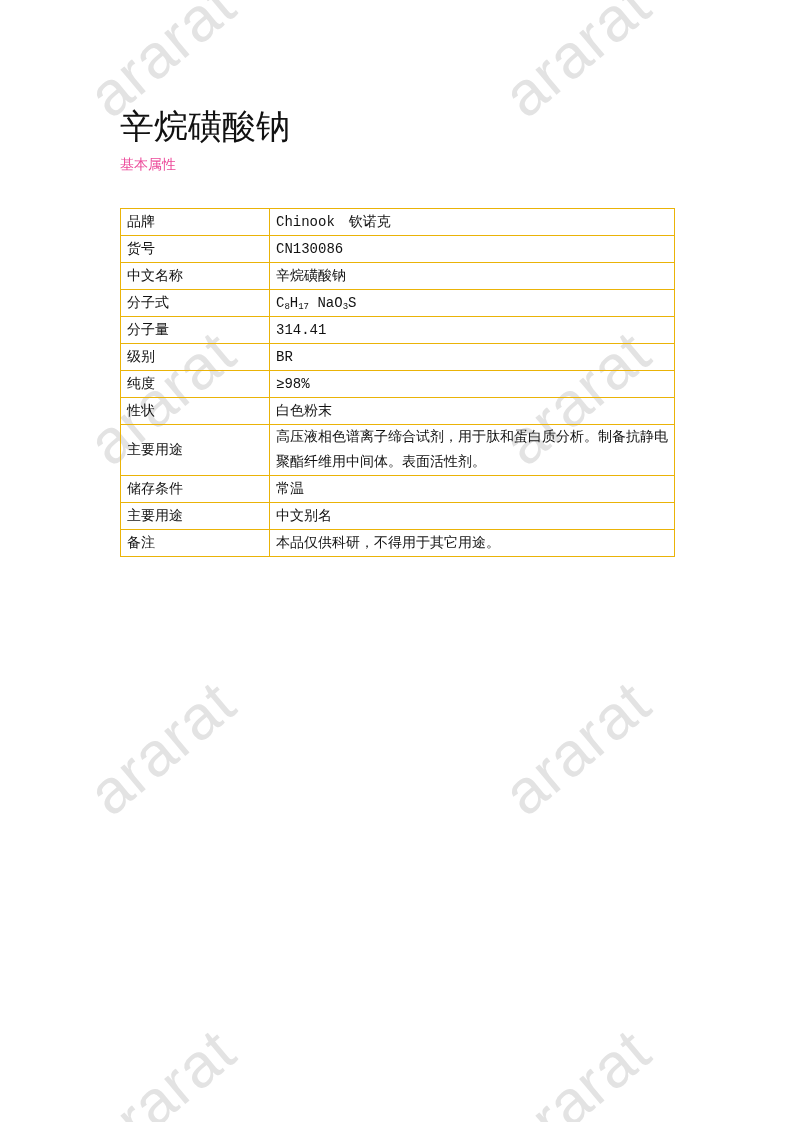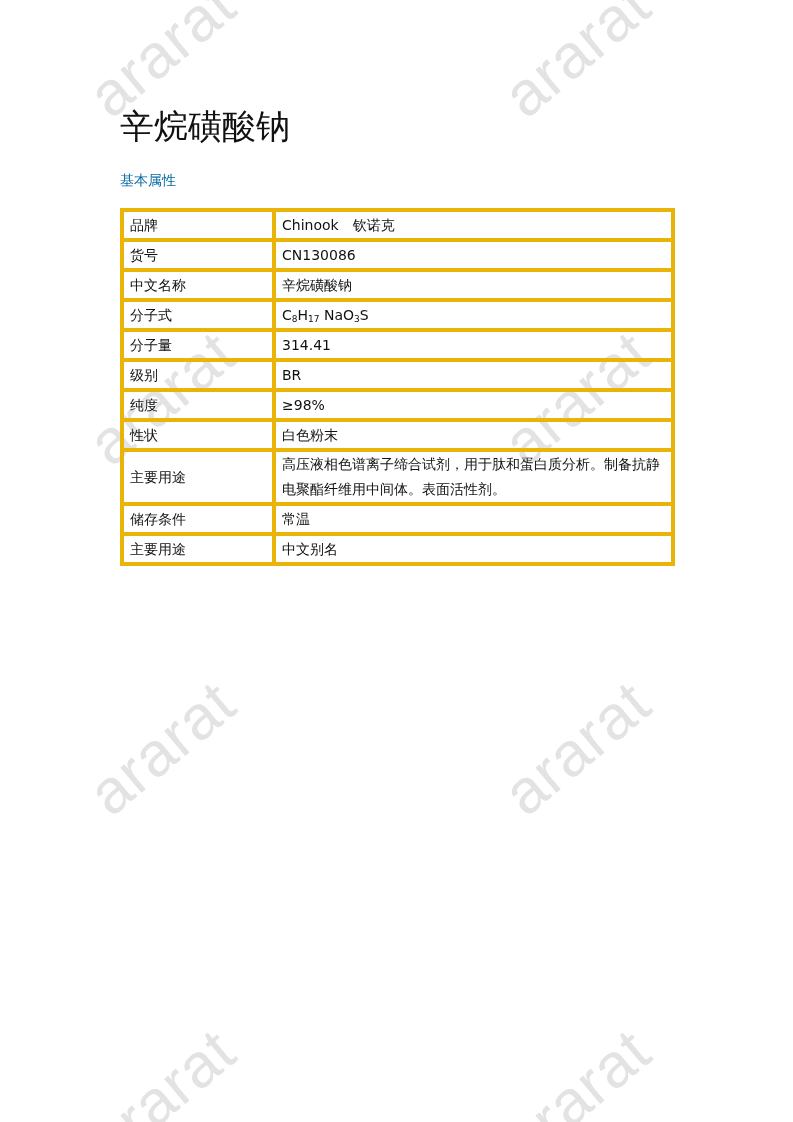--- a/index.html
+++ b/index.html
@@ -34,41 +34,42 @@
       font-size: 34px;
       font-weight: 400;
       margin: 0;
       letter-spacing: 0px;
       z-index: 2;
       color: #111;
     }
     .subtitle {
       position: absolute;
       left: 120px;
-      top: 172px;
+      top: 156px;
       font-size: 14px;
       z-index: 2;
-      color: #0369a1;
+      color: #ec4899;
     }
     table.props {
       position: absolute;
       left: 120px;
       top: 208px;
       width: 555px;
       border-collapse: collapse;
       z-index: 2;
       font-size: 14px;
     }
     table.props td {
-      border: 4px solid #eab308;
+      border: 1px solid #eab308;
       padding: 0 6px;
       height: 26px;
       line-height: 26px;
       vertical-align: middle;
       background: transparent;
+      font-family: Liberation Mono, monospace;
     }
     table.props td.key {
       width: 136px;
     }
     table.props tr.tall td {
       height: 50px;
     }
     table.props tr.tall td.val {
       line-height: 25px;
       padding-top: 0;
@@ -134,14 +135,18 @@
       <td class="val">高压液相色谱离子缔合试剂，用于肽和蛋白质分析。制备抗静电聚酯纤维用中间体。表面活性剂。</td>
     </tr>
     <tr>
       <td class="key">储存条件</td>
       <td class="val">常温</td>
     </tr>
     <tr>
       <td class="key">主要用途</td>
       <td class="val">中文别名</td>
     </tr>
+    <tr>
+      <td class="key">备注</td>
+      <td class="val">本品仅供科研，不得用于其它用途。</td>
+    </tr>
   </tbody>
 </table>
 
 </body></html>

